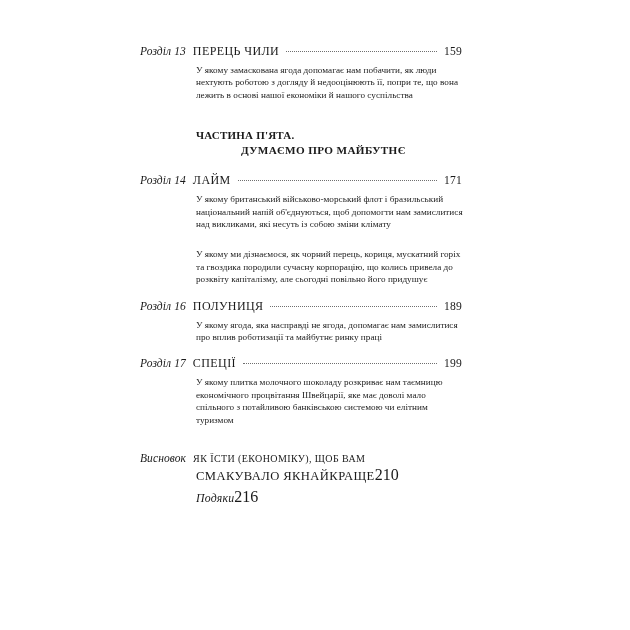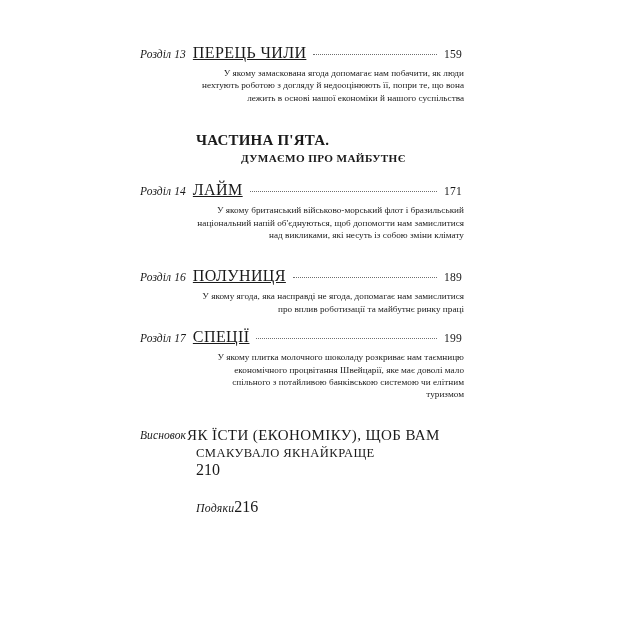--- a/index.html
+++ b/index.html
@@ -33,26 +33,25 @@
     margin-top: 0;
   }
   .entry .num {
     font-style: italic;
     font-size: 11.5px;
     white-space: nowrap;
     flex: 0 0 auto;
     letter-spacing: 0.1px;
   }
   .entry .title {
-    font-size: 16px;
+    font-size: 12px;
     white-space: nowrap;
     flex: 0 0 auto;
     margin-left: 7px;
     letter-spacing: 0.4px;
-    text-decoration: underline;
   }
   .entry .dots {
     flex: 1 1 auto;
     margin: 0 5px 0 7px;
     border-bottom: 1.1px dotted #6f6f6f;
     transform: translateY(-3px);
     min-width: 10px;
   }
   .entry .pg {
     font-size: 11.6px;
@@ -62,30 +61,30 @@
     letter-spacing: 0.2px;
   }
 
   
   .desc {
     font-size: 9.2px;
     line-height: 12.4px;
     color: #1a1a1a;
     margin: 5px 0 0 56px;
     max-width: 268px;
-    text-align: right;
+    text-align: left;
     letter-spacing: 0.02px;
   }
 
   
   .part {
     margin: 28px 0 0 56px;
   }
   .part .part-label {
-    font-size: 15px;
+    font-size: 11px;
     font-weight: bold;
     letter-spacing: 0.2px;
   }
   .part .part-title {
     font-size: 11.2px;
     font-weight: bold;
     letter-spacing: 0.35px;
     margin-top: 3px;
     margin-left: 45px;
   }
@@ -100,47 +99,46 @@
     align-items: center;
     width: 100%;
   }
   .concl-line1 .label {
     font-style: italic;
     font-size: 11.5px;
     flex: 0 0 auto;
     letter-spacing: 0.1px;
   }
   .concl-line1 .t {
-    font-size: 15px;
-    flex: 0 0 auto;
-    margin-left: 1px;
+    font-size: 10px;
+    flex: 0 0 auto;
+    margin-left: 7px;
     letter-spacing: 0.4px;
     white-space: nowrap;
   }
   .concl-line2 {
     display: flex;
     align-items: baseline;
     width: 100%;
     margin-top: 2px;
-    flex-direction: column;
   }
   .concl-line2 .t2 {
     font-size: 12.6px;
     flex: 0 0 auto;
     margin-left: 56px;
     letter-spacing: 0.4px;
     white-space: nowrap;
   }
 
   
   .simple {
     display: flex;
     align-items: baseline;
     width: 100%;
-    margin-top: 19px;
+    margin-top: 4px;
     text-align: center;
   }
   .simple .label {
     font-style: italic;
     font-size: 11.8px;
     flex: 0 0 auto;
     margin-left: 56px;
     letter-spacing: 0.2px;
     white-space: nowrap;
   }
@@ -169,20 +167,21 @@
     <div class="entry">
       <span class="num">Розділ 14</span>
       <span class="title">ЛАЙМ</span>
       <span class="dots"></span>
       <span class="pg">171</span>
     </div>
     <div class="desc">У якому британський військово-морський флот і бразильський національний напій об'єднуються, щоб допомогти нам замислитися над викликами, які несуть із собою зміни клімату</div>
 
     <div class="gap-sm"></div>
 
+    <div class="desc">У якому ми дізнаємося, як чорний перець, кориця, мускатний горіх та гвоздика породили сучасну корпорацію, що колись привела до розквіту капіталізму, але сьогодні повільно його придушує</div>
 
     <div class="gap-sm"></div>
 
     <div class="entry">
       <span class="num">Розділ 16</span>
       <span class="title">ПОЛУНИЦЯ</span>
       <span class="dots"></span>
       <span class="pg">189</span>
     </div>
     <div class="desc">У якому ягода, яка насправді не ягода, допомагає нам замислитися про вплив роботизації та майбутнє ринку праці</div>

